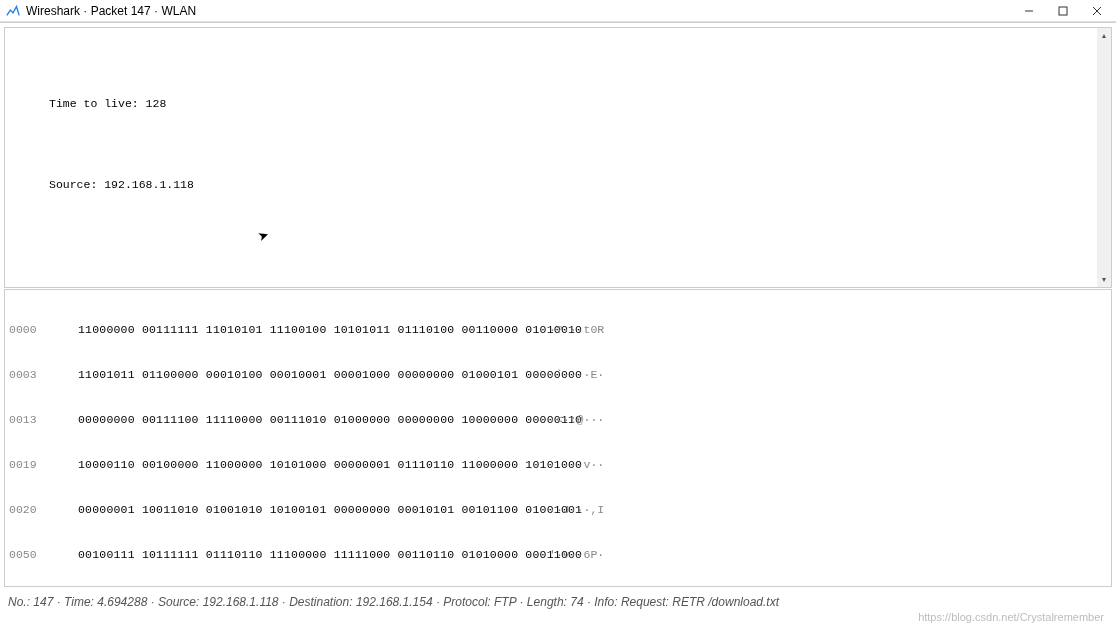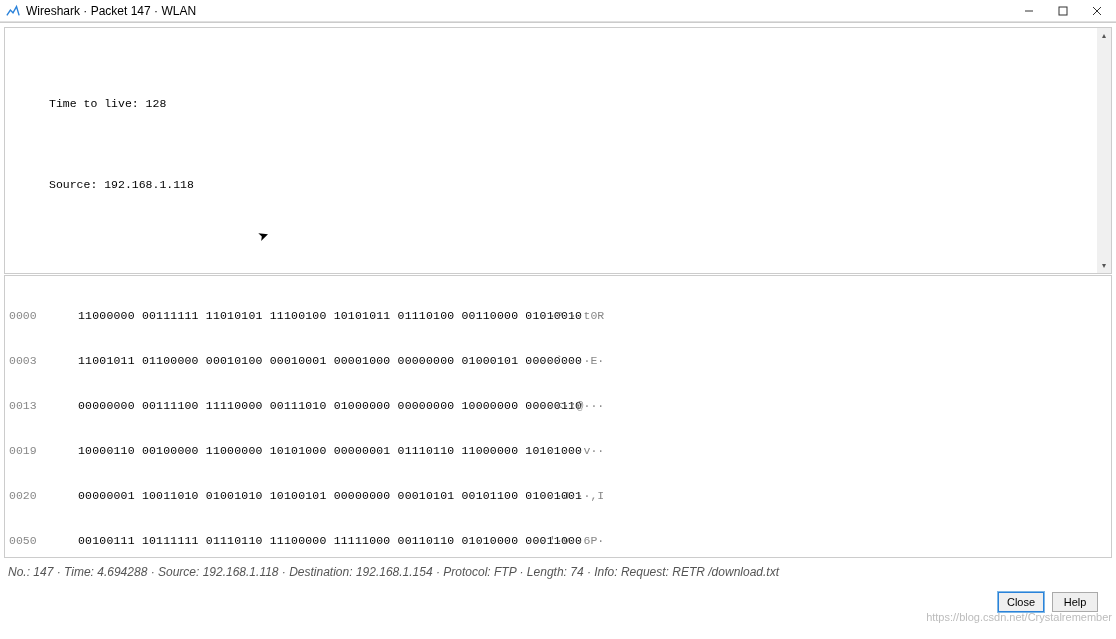--- a/index.html
+++ b/index.html
@@ -129,21 +129,21 @@
     justify-content: center;
     cursor: pointer;
     padding: 0 6px;
   }
   .btn.primary {
     border: 1px solid #2a82da;
     box-shadow: 0 0 0 1px #7eb7e6;
   }
   .watermark {
     position: absolute;
-    right: 4px;
+    right: 12px;
     bottom: 16px;
     font-size: 11px;
     color: rgba(160,160,160,0.7);
     pointer-events: none;
   }
   .cursor-arrow {
     position: absolute;
     left: 253px;
     top: 200px;
     font-size: 13px;
@@ -220,20 +220,16 @@
       
       
       
     </div>
   </div>
 
   <div class="statusbar">
     <span>No.: 147 · Time: 4.694288 · Source: 192.168.1.118 · Destination: 192.168.1.154 · Protocol: FTP · Length: 74 · Info: Request: RETR /download.txt</span>
   </div>
 
-  <div class="footer">
-    <div class="btn primary">Close</div>
-    <div class="btn">Help</div>
-  </div>
 
 </div>
 
 <div class="watermark">https://blog.csdn.net/Crystalremember</div>
 
 </body></html>

